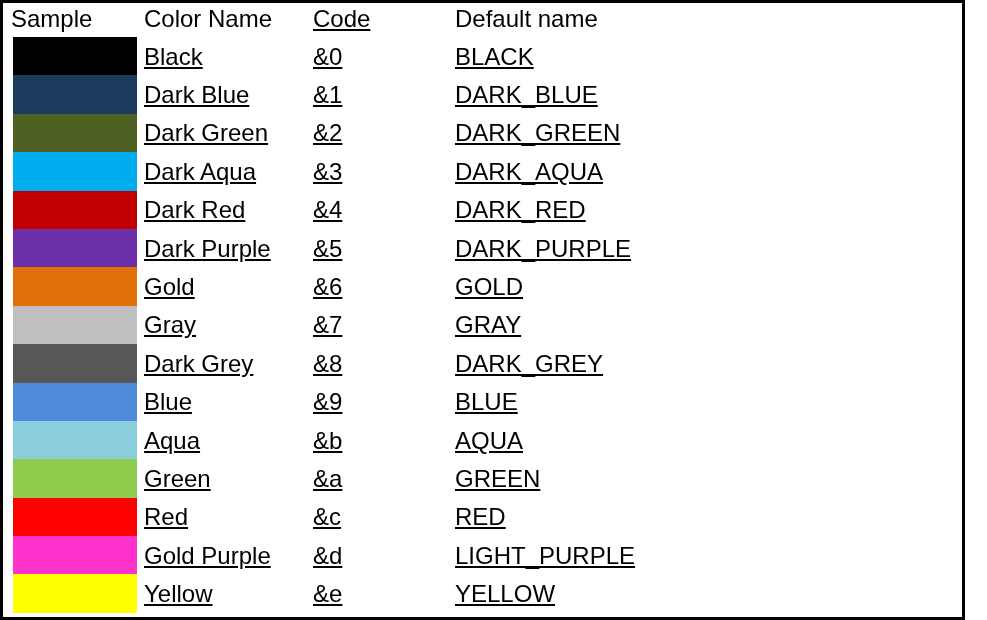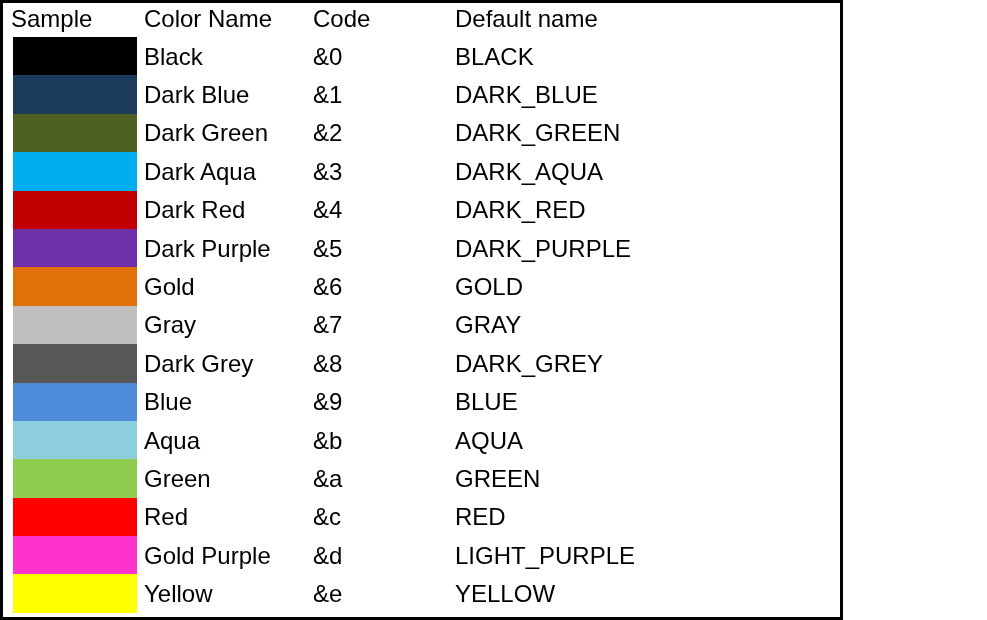--- a/index.html
+++ b/index.html
@@ -8,21 +8,21 @@
     background: #ffffff;
   }
   body {
     width: 987px;
     height: 620px;
     font-family: "Liberation Sans", sans-serif;
     overflow: hidden;
   }
   #page {
     position: relative;
-    width: 843px;
+    width: 965px;
     height: 620px;
     box-sizing: border-box;
     border: 3px solid #000000;
     background: #ffffff;
   }
   table.color-table {
     width: 100%;
     border-collapse: collapse;
     table-layout: fixed;
   }
@@ -36,24 +36,24 @@
     font-size: 24px;
     color: #000000;
     text-align: left;
     padding: 0 0 2px 0;
     height: 32px;
     vertical-align: middle;
     line-height: 30px;
   }
   thead th.h-sample  { padding-left: 8px; }
   thead th.h-name    { padding-left: 5px; margin-left: 20px; }
-  thead th.h-code    { padding-left: 4px; }
+  thead th.h-code    { padding-left: 4px; text-decoration: underline; }
   thead th.h-default { padding-left: 6px; }
 
-  tbody tr { height: 38.4px; }
+  tbody tr { height: 38.4px; text-decoration: underline; }
 
   td {
     padding: 0;
     font-size: 24px;
     color: #000000;
     vertical-align: middle;
     line-height: 1.05;
     white-space: nowrap;
   }
   td.c-sample {

